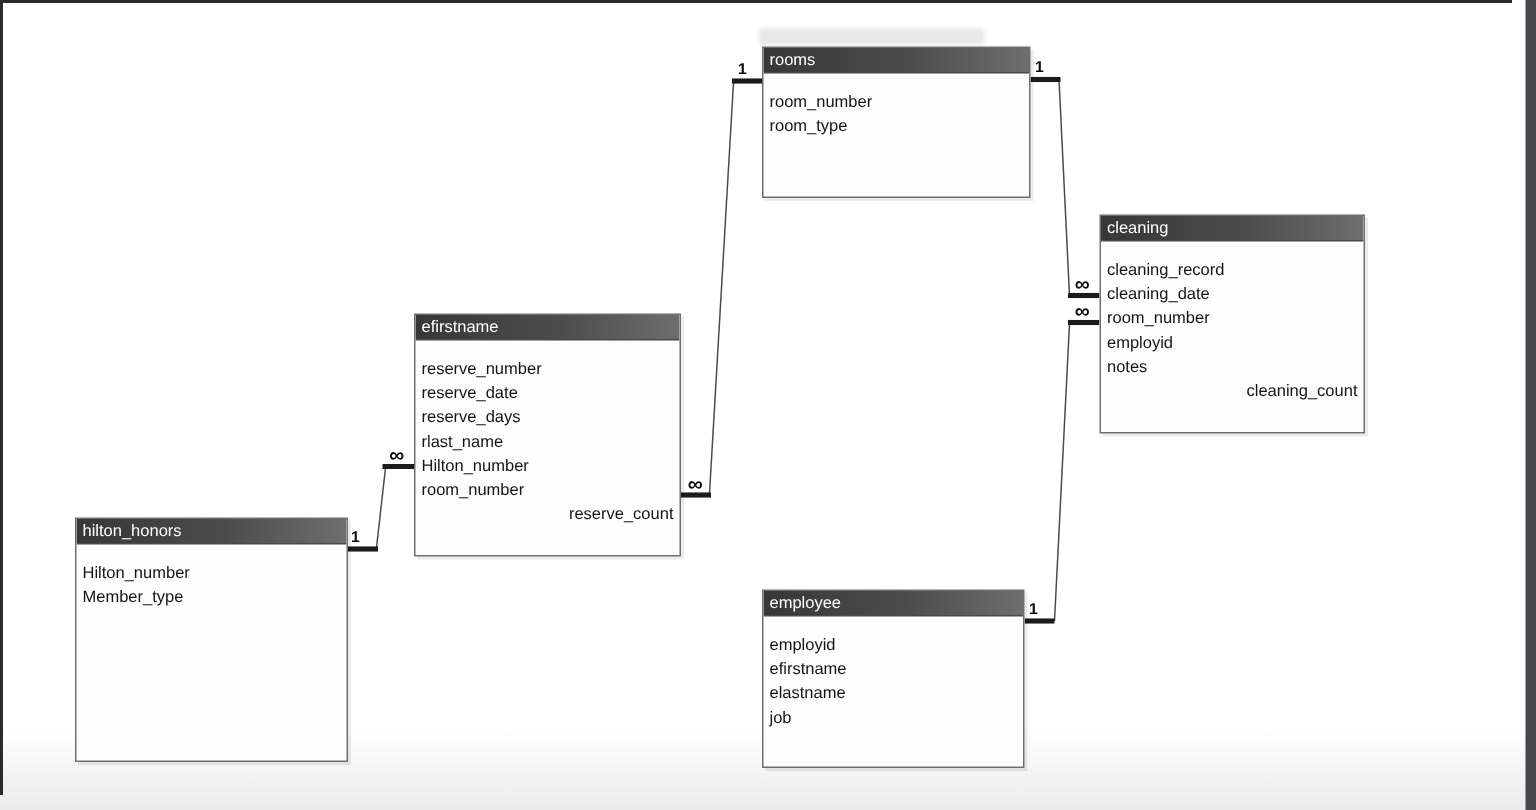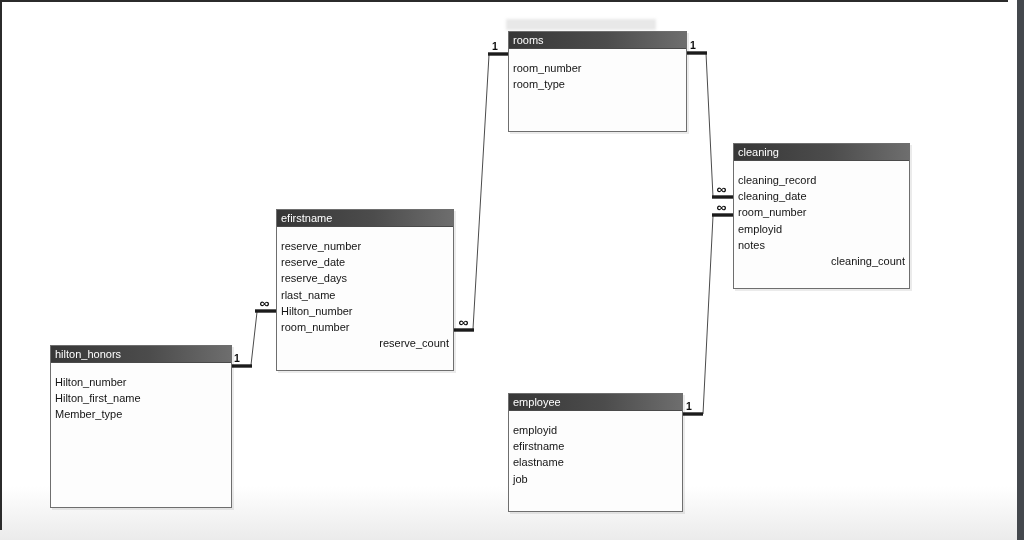--- a/index.html
+++ b/index.html
@@ -43,21 +43,20 @@
       <line x1="712" y1="197" x2="733" y2="197" class="rel-bar"></line>
       <line x1="703" y1="414" x2="713" y2="216" class="rel-line"></line>
       <line x1="683" y1="414" x2="703" y2="414" class="rel-bar"></line>
       <line x1="712" y1="215" x2="733" y2="215" class="rel-bar"></line>
     </svg>
   <div id="tables">
       <div class="tbl" style="left: 50px; top: 345px; width: 182px; height: 163px;">
         <div class="tbl-header">hilton_honors</div>
         <div class="tbl-fields">
           <div class="field">Hilton_number</div>
-          <div class="field">Hilton_first_name</div>
           <div class="field">Member_type</div>
         </div>
       </div>
       <div class="tbl" style="left: 276px; top: 209px; width: 178px; height: 162px;">
         <div class="tbl-header">efirstname</div>
         <div class="tbl-fields">
           <div class="field">reserve_number</div>
           <div class="field">reserve_date</div>
           <div class="field">reserve_days</div>
           <div class="field">rlast_name</div>

